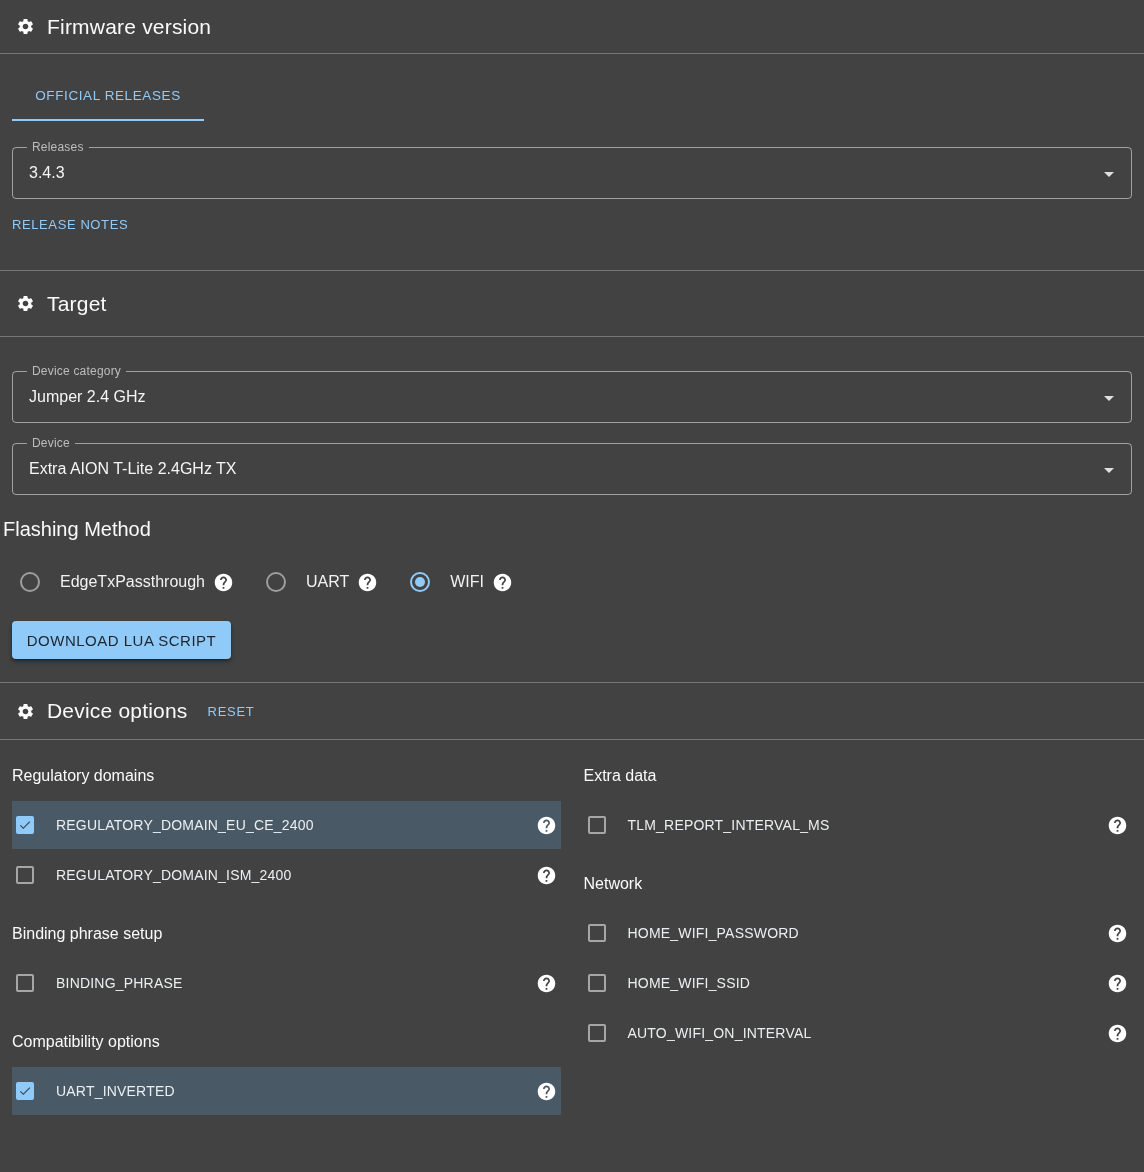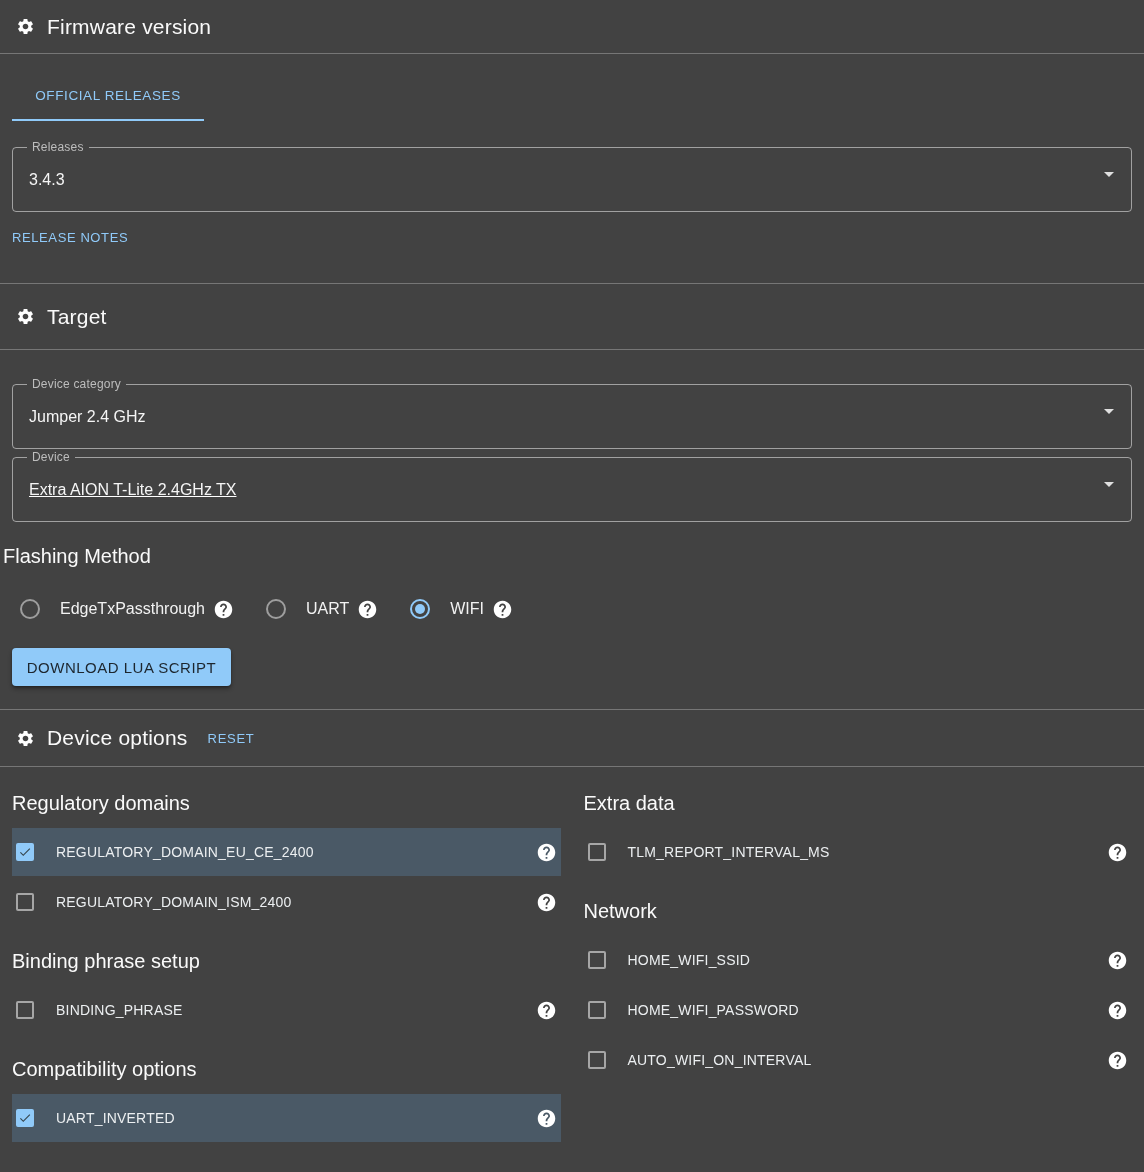--- a/index.html
+++ b/index.html
@@ -42,21 +42,21 @@
     width:18px;height:18px;flex:none;box-sizing:border-box;
     border:2px solid #a6a6a6;border-radius:2px;background:transparent;
     display:flex;align-items:center;justify-content:center;
   }
   .cb.checked{background:var(--accent);border-color:var(--accent);}
   .cb svg{width:16px;height:16px;}
   .pre-release-label{margin-left:13px;font-size:16px;color:#f2f2f2;}
 
   
   .select{
-    position:relative;margin:26px 12px 0;height:65px;box-sizing:border-box;
+    position:relative;margin:26px 12px 0;height:52px;box-sizing:border-box;
     border:1px solid var(--border);border-radius:4px;
     display:flex;align-items:center;cursor:pointer;
   }
   .select-label{
     position:absolute;top:-8px;left:14px;
     background:var(--bg);padding:0 5px;
     font-size:12px;color:#bdbdbd;letter-spacing:0.2px;line-height:15px;
   }
   .select-value{margin-left:16px;font-size:16px;color:#f5f5f5;}
   .select-arrow{position:absolute;right:10px;top:14px;width:24px;height:24px;}
@@ -91,21 +91,21 @@
     background:var(--accent);color:#1d262e;border:none;border-radius:4px;
     font-family:inherit;font-size:15px;font-weight:500;letter-spacing:0.5px;
     box-shadow:0 3px 4px rgba(0,0,0,0.3),0 1px 2px rgba(0,0,0,0.25);
     cursor:pointer;
   }
   .target-pad-bottom{height:23px;}
 
   
   .reset-link{margin-left:20px;color:var(--accent);font-size:13px;font-weight:500;letter-spacing:0.7px;cursor:pointer;}
   .options-grid{display:grid;grid-template-columns:1fr 1fr;column-gap:23px;padding:0 12px;align-items:start;}
-  .group-heading{font-size:20px;font-weight:400;color:#fafafa;margin:23px 0 13px;line-height:24px;}
+  .group-heading{font-size:16px;font-weight:400;color:#fafafa;margin:23px 0 13px;line-height:24px;}
   .options-col > .group-heading:first-child{margin-top:24px;}
   .option-row{
     height:48px;display:flex;align-items:center;
     padding:0 4px;margin-bottom:2px;border-radius:0;
     cursor:pointer;
   }
   .option-row.checked{background:var(--highlight);}
   .option-label{margin-left:22px;font-size:14px;color:#eceff1;letter-spacing:0.2px;}
   .option-row .help{margin-left:auto;}
 </style>
@@ -171,21 +171,21 @@
   <div class="target-pad-top"></div>
 
   <div class="select" style="margin-top:0;">
     <span class="select-label">Device category</span>
     <span class="select-value">Jumper 2.4 GHz</span>
     <span class="select-arrow"><svg viewBox="0 0 24 24">
           <use href="#icon-arrow-drop-down"></use>
         </svg></span>
   </div>
 
-  <div class="select" style="margin-top:8px;text-decoration:underline;">
+  <div class="select" style="margin-top:20px;">
     <span class="select-label">Device</span>
     <span class="select-value">Extra AION T-Lite 2.4GHz TX</span>
     <span class="select-arrow"><svg viewBox="0 0 24 24">
           <use href="#icon-arrow-drop-down"></use>
         </svg></span>
   </div>
 
   <div class="flash-heading">Flashing Method</div>
 
   <div class="radio-row">
@@ -282,34 +282,34 @@
         <div class="option-row">
           <span class="cb"></span>
           <span class="option-label">TLM_REPORT_INTERVAL_MS</span>
           <span class="help"><svg viewBox="0 0 24 24">
               <use href="#icon-help"></use>
             </svg></span>
         </div>
         <div class="group-heading">Network</div>
         <div class="option-row">
           <span class="cb"></span>
+          <span class="option-label">HOME_WIFI_PASSWORD</span>
+          <span class="help"><svg viewBox="0 0 24 24">
+              <use href="#icon-help"></use>
+            </svg></span>
+        </div>
+        <div class="option-row">
+          <span class="cb"></span>
           <span class="option-label">HOME_WIFI_SSID</span>
           <span class="help"><svg viewBox="0 0 24 24">
               <use href="#icon-help"></use>
             </svg></span>
         </div>
         <div class="option-row">
           <span class="cb"></span>
-          <span class="option-label">HOME_WIFI_PASSWORD</span>
-          <span class="help"><svg viewBox="0 0 24 24">
-              <use href="#icon-help"></use>
-            </svg></span>
-        </div>
-        <div class="option-row">
-          <span class="cb"></span>
           <span class="option-label">AUTO_WIFI_ON_INTERVAL</span>
           <span class="help"><svg viewBox="0 0 24 24">
               <use href="#icon-help"></use>
             </svg></span>
         </div>
       </div>
   </div>
 </div>
 
 </body></html>

